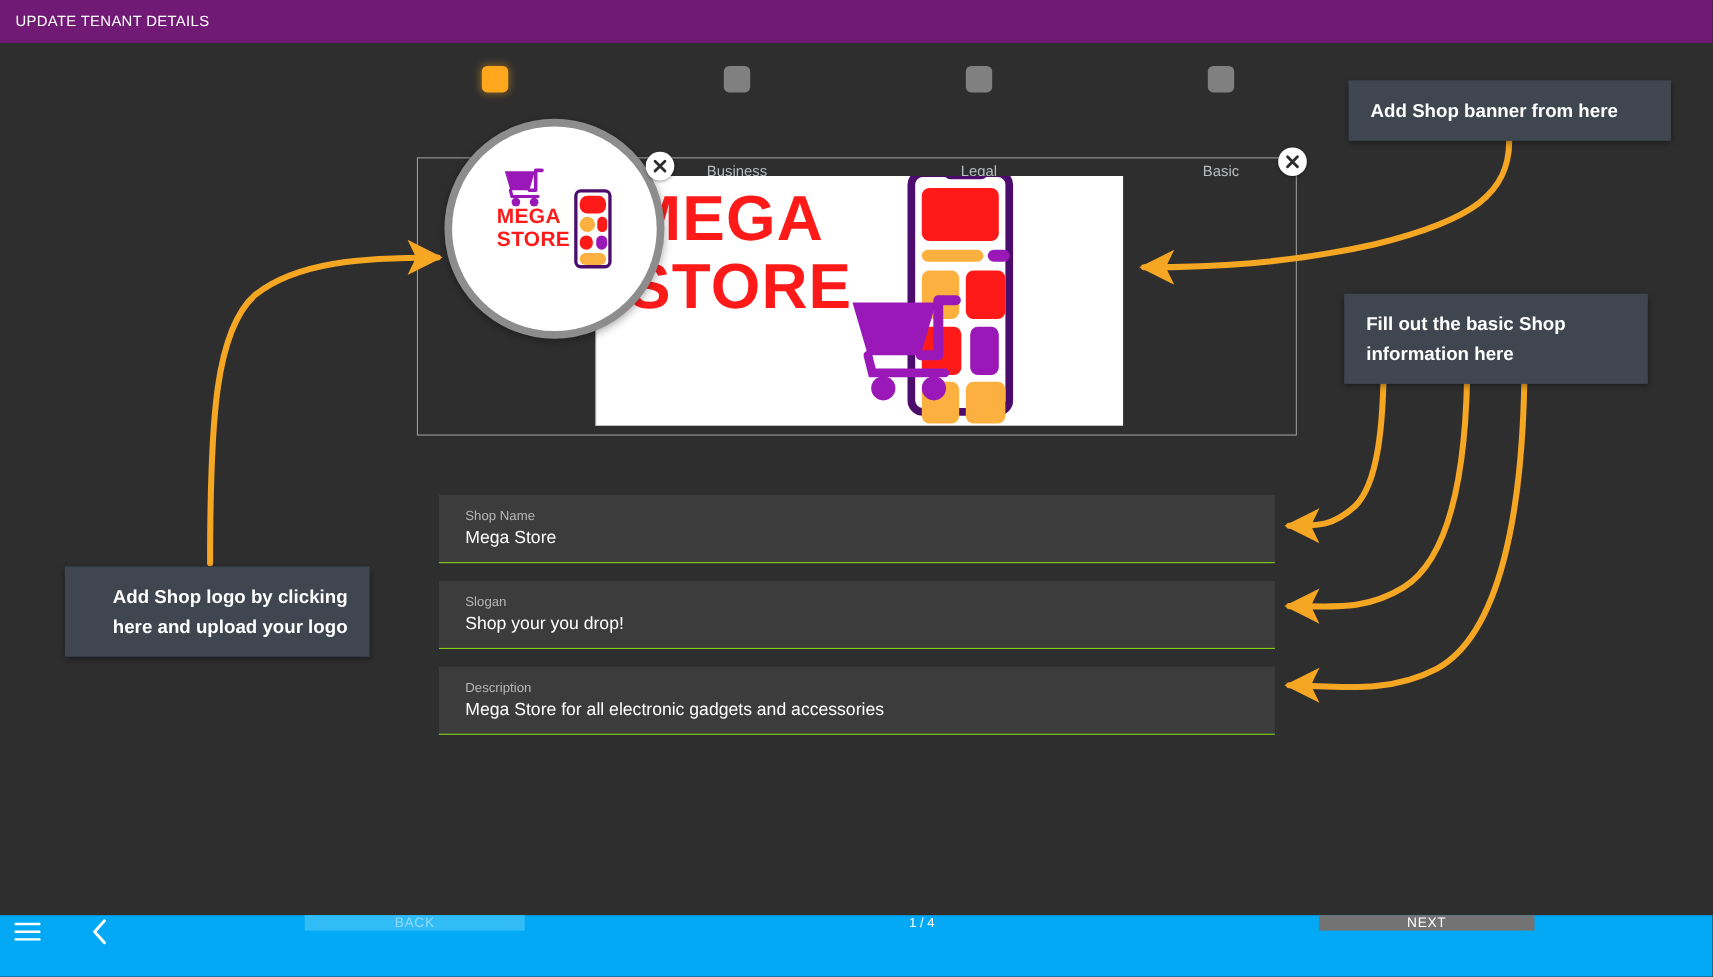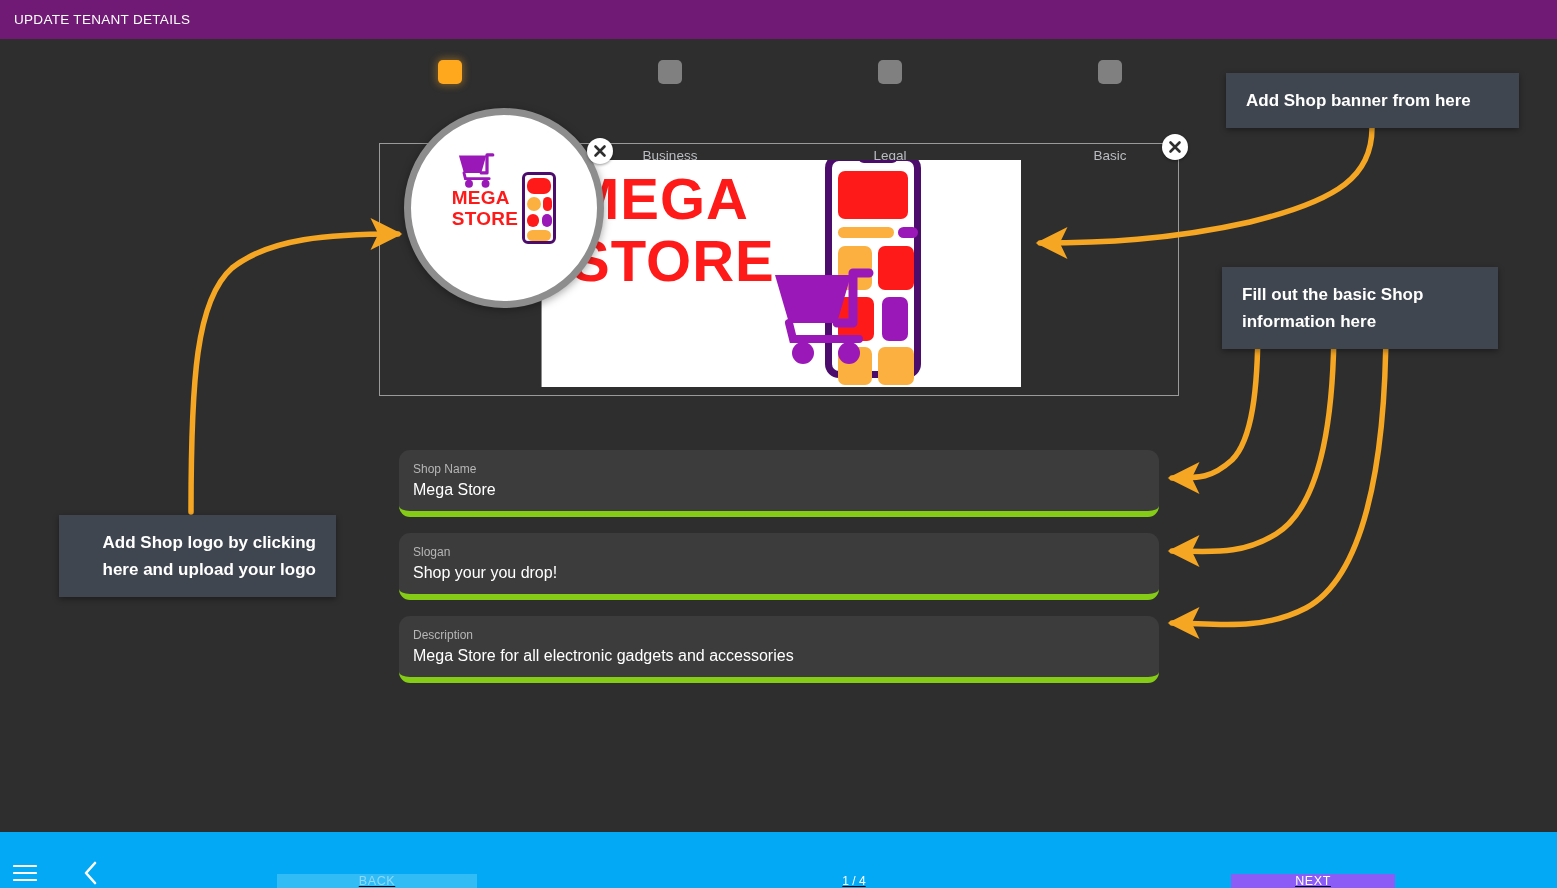--- a/index.html
+++ b/index.html
@@ -92,57 +92,57 @@
     cursor: pointer; box-shadow: 0 1px 3px rgba(0,0,0,.4);
   }
   .close-btn svg { display: block; }
   .banner-divider {
     position: absolute; left: 0; top: 0; width: 1px; height: 253px; background: #8c8c8c;
   }
 
   
   .form { position: absolute; left: 399px; top: 450px; width: 760px; }
   .field {
-    position: relative; background: #3c3c3c; border-bottom: 6px solid #84cc16;
-    padding: 12px 14px 12px 14px; margin-bottom: 16px; cursor: text; border-radius: 11px;
+    position: relative; background: #3c3c3c; border-bottom: 1px solid #84cc16;
+    padding: 12px 14px 12px 24px; margin-bottom: 16px; cursor: text;
   }
   .field-label { font-size: 12px; color: #b6b6b6; margin-bottom: 5px; }
   .field-value { font-size: 16px; color: #ffffff; }
 
   
   .tip {
     position: absolute; background: #3f4650; color: #ffffff;
     font-weight: bold; font-size: 17px; line-height: 27px;
     padding: 14px 20px; box-shadow: 0 2px 6px rgba(0,0,0,.4);
   }
   #tip-banner { left: 1226px; top: 73px; width: 293px; }
   #tip-info   { left: 1222px; top: 243px; width: 276px; margin-top: 24px; }
   #tip-logo   { left: 59px;  top: 515px; width: 277px; text-align: right; }
 
   
   #arrows { position: absolute; left: 0; top: 0; width: 1557px; height: 888px; pointer-events: none; }
 
   
   .bottombar {
     position: absolute; left: 0; bottom: 0; width: 1557px; height: 56px;
-    background: #03A9F4; display: flex; align-items: flex-end; text-decoration: underline;
+    background: #03A9F4; display: flex; align-items: flex-start;
   }
   .bb-icons { display: flex; align-items: center; width: 145px; padding-left: 10px; gap: 36px; }
   .icon-btn { display: flex; align-items: center; justify-content: center; cursor: pointer; width: 30px; height: 30px; }
   .bb-spacer { flex: 0 0 132px; }
   .bb-btn {
     display: flex; align-items: center; justify-content: center;
     color: #ffffff; font-size: 12.5px; letter-spacing: .6px; cursor: pointer;
   }
   #btn-back { width: 200px; background: #32BCF6; color: #8fd9f9; }
   .bb-page {
     flex: 1; display: flex; align-items: center; justify-content: center;
     color: #ffffff; font-size: 12px;
   }
-  #btn-next { width: 164px; background: #8b5cf6; }
+  #btn-next { width: 196px; background: #737373; }
   .bb-end { width: 162px; }
 </style>
 </head>
 <body>
 
 <div id="app">
 
   <div class="titlebar">
     <div class="title">UPDATE TENANT DETAILS</div>
   </div>

